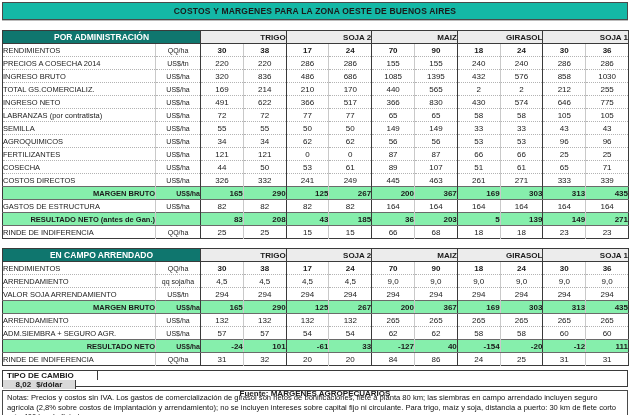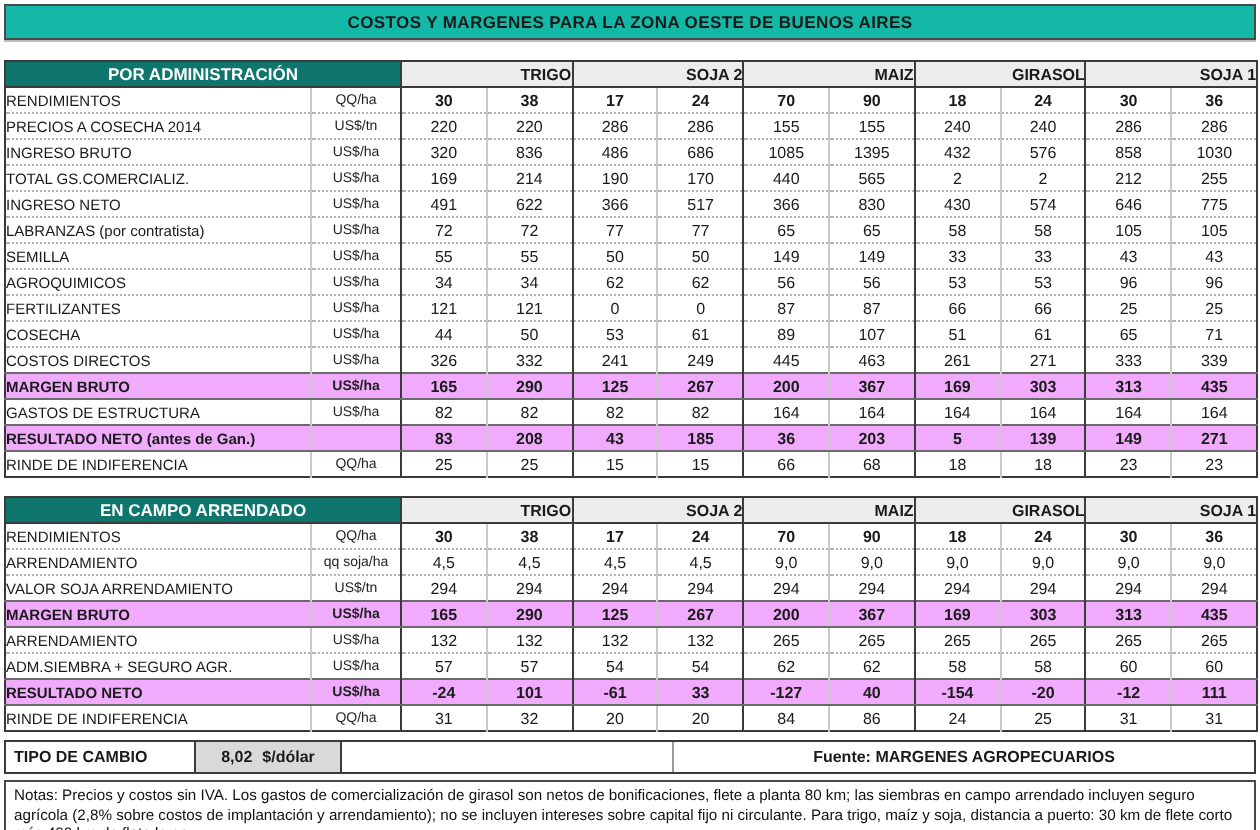--- a/index.html
+++ b/index.html
@@ -15,24 +15,24 @@
     height:14px;border-right:1px solid #3a3a3a;}
   th.crop{background:#ececec;font-size:8px;font-weight:bold;text-align:right;height:14px;
     border-left:1px solid #3a3a3a;margin-left:30px;}
   thead th{border-bottom:1px solid #3a3a3a;}
   td{border-top:1px dotted #b3b3b3;font-size:8px;}
   td.lbl{text-align:left;padding-left:3px;font-size:7.5px;}
   td.unit{text-align:center;font-size:7px;color:#222;border-left:1px solid #c9c9c9;}
   td.val{text-align:center;}
   td.val{border-left:1px solid #c9c9c9;}
   td.val.gstart{border-left:1px solid #3a3a3a;}
-  tr.emph td{background:#f0abfc;font-weight:bold;border-top:1px solid #6a6a6a;border-bottom:1px solid #6a6a6a;}
+  tr.emph td{background:#86efac;font-weight:bold;border-top:1px solid #6a6a6a;border-bottom:1px solid #6a6a6a;text-align:right;}
   td.b{font-weight:bold;}
 
-  .fx-bar{width:624px;border:1px solid #3a3a3a;height:15px;display:flex;align-items:stretch;font-size:8px;}
+  .fx-bar{width:624px;border:1px solid #3a3a3a;height:15px;display:flex;align-items:stretch;font-size:8px;flex-direction:column;}
   .fx-label{width:90px;display:flex;align-items:center;padding-left:4px;font-weight:bold;border-right:1px solid #3a3a3a;}
   .fx-value{width:72px;background:#d9d9d9;display:flex;align-items:center;justify-content:center;
     font-weight:bold;border-right:1px solid #3a3a3a;gap:5px;text-align:center;}
   .fx-spacer{width:165px;border-right:1px solid #9a9a9a;}
   .fx-source{flex:1;display:flex;align-items:center;justify-content:center;font-weight:bold;}
 
   .notes-box{width:616px;border:1px solid #4a4a4a;padding:2px 4px 3px 4px;font-size:7.6px;line-height:9.6px;
     text-align:left;color:#111;}
 </style>
 </head>
@@ -101,21 +101,21 @@
           <td class="val gstart">432</td>
           <td class="val">576</td>
           <td class="val gstart">858</td>
           <td class="val">1030</td>
         </tr>
         <tr>
           <td class="lbl">TOTAL GS.COMERCIALIZ.</td>
           <td class="unit">US$/ha</td>
           <td class="val gstart">169</td>
           <td class="val">214</td>
-          <td class="val gstart">190</td>
+          <td class="val gstart">210</td>
           <td class="val">170</td>
           <td class="val gstart">440</td>
           <td class="val">565</td>
           <td class="val gstart">2</td>
           <td class="val">2</td>
           <td class="val gstart">212</td>
           <td class="val">255</td>
         </tr>
         <tr>
           <td class="lbl">INGRESO NETO</td>

